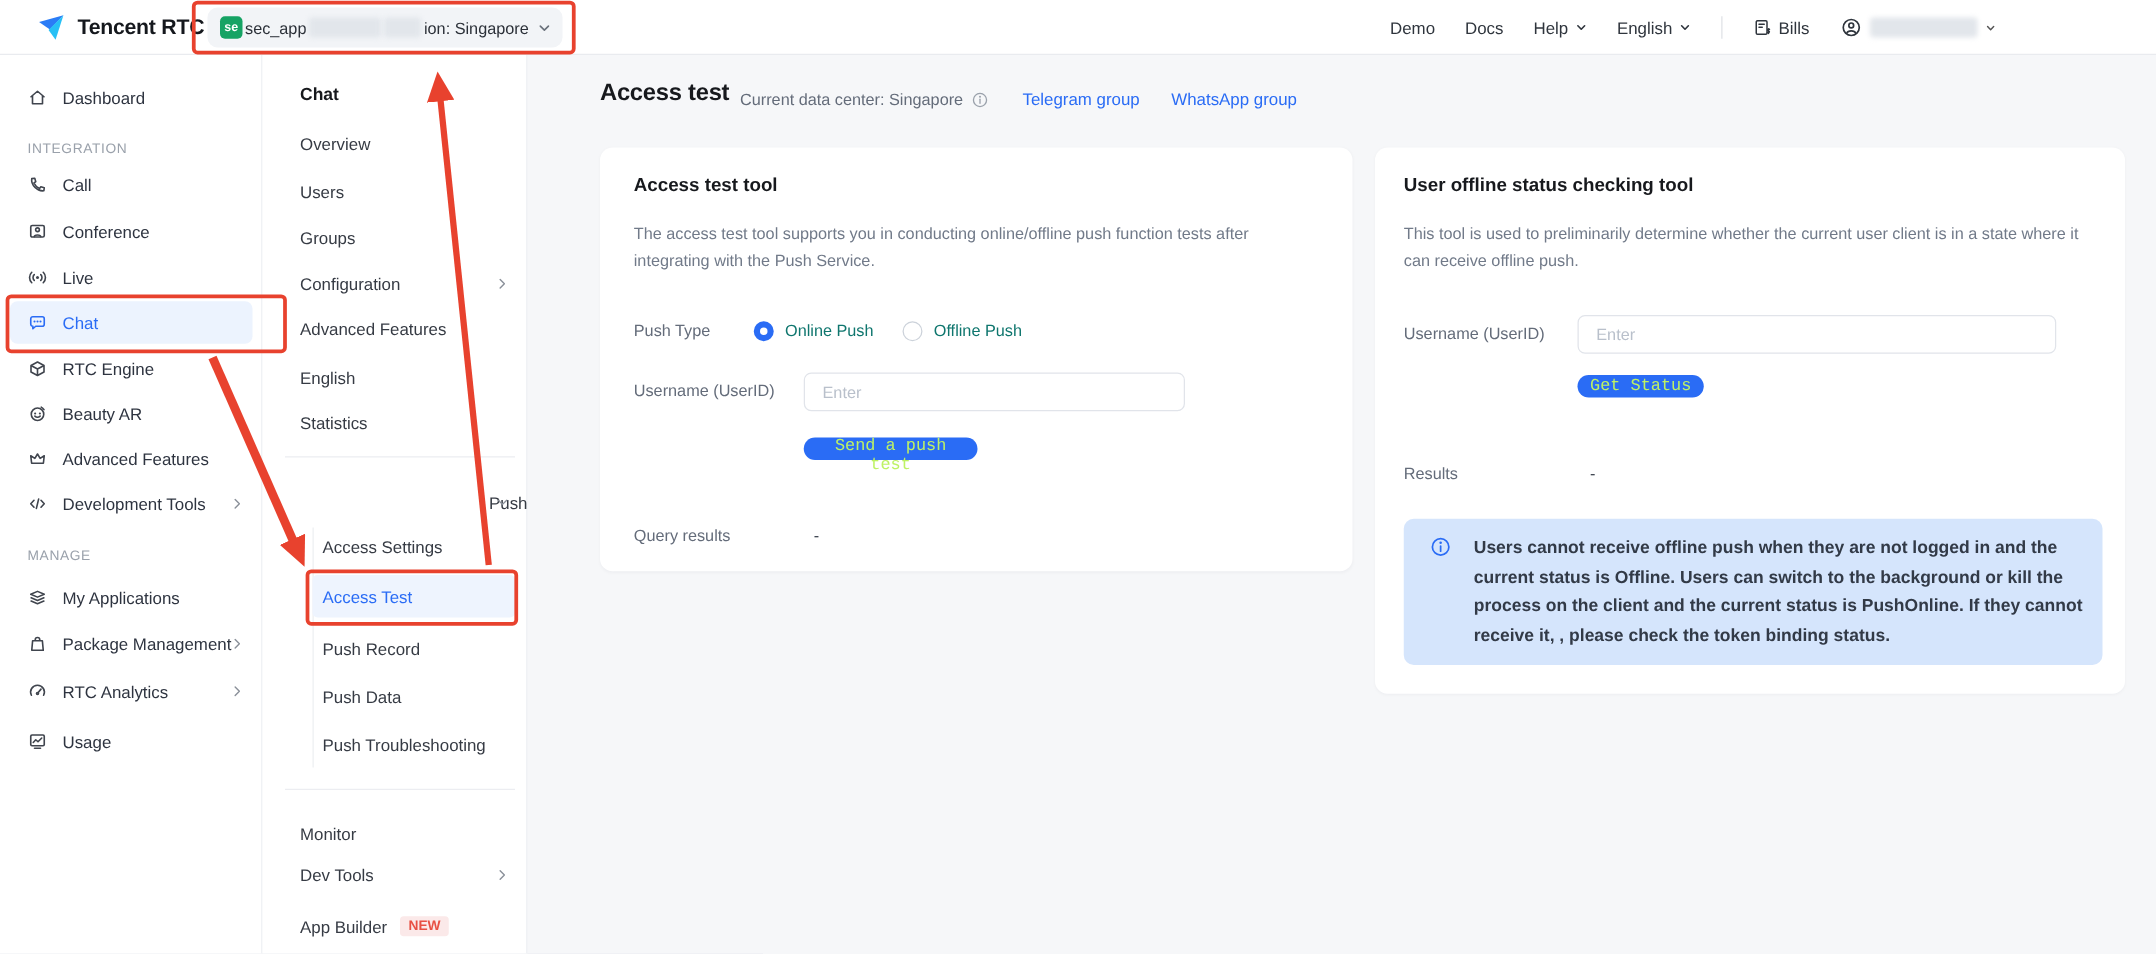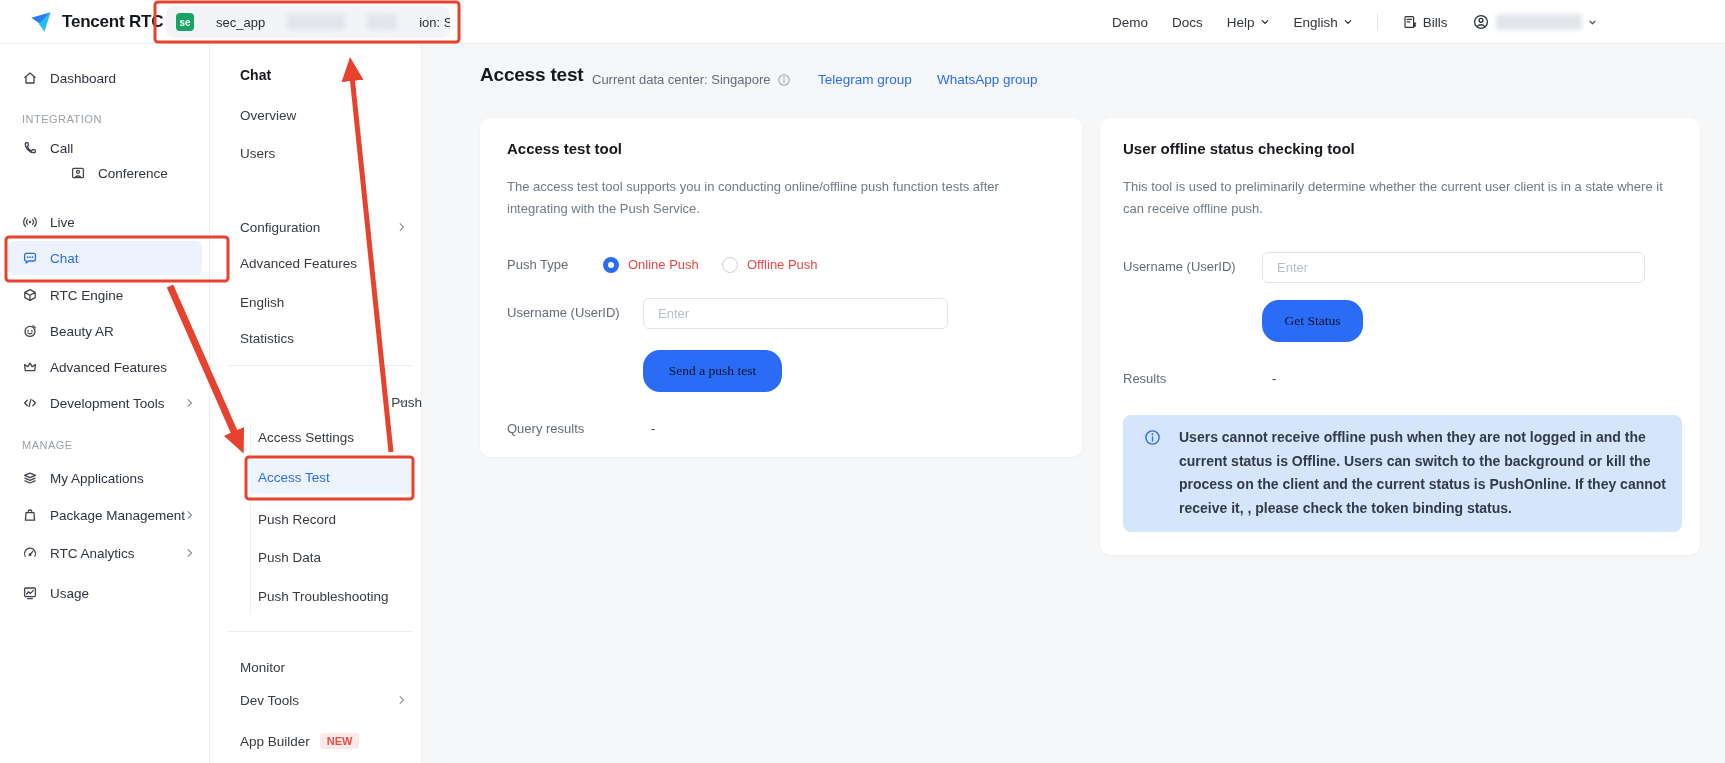--- a/index.html
+++ b/index.html
@@ -4,21 +4,21 @@
 <style>
   * { margin:0; padding:0; box-sizing:border-box; }
   html,body { font-family:"Liberation Sans",sans-serif; background:#e8eaee; }
   .stage { position:relative; width:1725px; height:763px; background:#f6f7f9; overflow:hidden; }
 
   
   .topbar { position:absolute; top:0; left:0; width:1725px; height:44px; background:#fff; border-bottom:1px solid #e9ebef; z-index:5; }
   .logo { position:absolute; left:28px; top:9px; display:flex; align-items:center; gap:8px; }
   .logo-text { font-size:17px; font-weight:700; color:#15181d; letter-spacing:-0.2px; line-height:26px; }
   .app-selector { position:absolute; left:166px; top:6px; width:284px; height:32px; background:#f2f4f7; border-radius:8px;
-      display:flex; align-items:center; gap:22px; padding:0 10px; cursor:pointer; overflow:hidden; }
+      display:flex; align-items:center; gap:2px; padding:0 10px; cursor:pointer; overflow:hidden; }
   .app-badge { width:18px; height:18px; border-radius:4px; background:#16a364; color:#fff; font-size:10px; font-weight:700;
       display:flex; align-items:center; justify-content:center; flex:0 0 auto; }
   .app-name { font-size:13px; color:#2b3038; white-space:nowrap; }
   .blur-chip { background:#e2e6eb; border-radius:3px; filter:blur(2px); flex:0 0 auto; }
   .topnav { position:absolute; left:1112px; top:0; height:44px; display:flex; align-items:center; gap:24px; }
   .topnav-item { font-size:13.5px; color:#2f353d; cursor:pointer; display:flex; align-items:center; gap:5px; white-space:nowrap; }
   .topnav-divider { width:1px; height:18px; background:#e0e2e6; }
   .account { display:flex; align-items:center; gap:6px; cursor:pointer; }
 
   
@@ -47,26 +47,26 @@
   .data-center { position:absolute; left:592px; top:72px; font-size:13px; color:#646c7a; display:flex; align-items:center; gap:6px; }
   .header-link { position:absolute; top:72px; font-size:13.5px; font-weight:500; color:#2a6cf5; cursor:pointer; }
 
   .card { position:absolute; top:118px; background:#fff; border-radius:10px; box-shadow:0 1px 3px rgba(20,30,60,.04); }
   .card h2 { position:absolute; font-size:15px; font-weight:700; color:#17191d; }
   .card .desc { position:absolute; font-size:13px; line-height:22px; color:#717a89; }
   .field-label { position:absolute; font-size:13px; color:#646c7a; }
   .text-input { position:absolute; height:31px; border:1px solid #e1e4ea; border-radius:6px; background:#fff;
       font-size:13px; color:#333; padding:0 14px; font-family:"Liberation Sans",sans-serif; outline:none; }
   .text-input::placeholder { color:#b9c0cb; }
-  .btn-primary { position:absolute; height:42px; background:#2a6cf5; color:#0f172a; border:none; border-radius:17px;
-      font-size:13.5px; font-weight:500; font-family:Liberation Serif, serif; cursor:pointer; padding:0 10px; }
+  .btn-primary { position:absolute; height:18px; background:#2a6cf5; color:#bef264; border:none; border-radius:17px;
+      font-size:13.5px; font-weight:500; font-family:Liberation Mono, monospace; cursor:pointer; padding:0 10px; }
   .radio { position:absolute; width:16px; height:16px; border-radius:50%; background:#fff; cursor:pointer; }
   .radio.on { border:5px solid #2a6cf5; }
   .radio.off { border:1.5px solid #ccd2da; }
-  .radio-label { position:absolute; font-size:13px; color:#ef4444; cursor:pointer; }
+  .radio-label { position:absolute; font-size:13px; color:#0f766e; cursor:pointer; }
   .result-dash { position:absolute; font-size:13px; color:#3a414d; }
 
   .info-box { position:absolute; left:23px; top:297px; width:559px; height:117px; background:#d5e5fc; border-radius:8px; }
   .info-box .note { position:absolute; left:56px; top:11px; width:488px; font-size:14px; font-weight:700;
       line-height:23.5px; color:#323a47; }
   .info-box .i-icon { position:absolute; left:21px; top:14px; display:flex; }
 
   
   .annotations { position:absolute; inset:0; z-index:60; pointer-events:none; }
 </style>
@@ -150,21 +150,21 @@
     <div class="side-header" style="top:69px;">INTEGRATION</div>
 
     <div class="side-row" style="top:87px;">
       <span class="icon">
           <svg viewBox="0 0 16 16" width="16" height="16" fill="none" stroke="#40454e" stroke-width="1.3" stroke-linecap="round" stroke-linejoin="round">
             <path d="M3.4 2.9 C2.6 8 8 13.4 13.1 12.6 L13.4 10.2 L10.7 9.4 L9.6 10.8 C7.6 9.9 6.1 8.4 5.2 6.4 L6.6 5.3 L5.8 2.6 Z"></path>
           </svg>
         </span>
       <span>Call</span>
     </div>
-    <div class="side-row" style="top:112px;margin-left:48px;">
+    <div class="side-row" style="top:124px;">
       <span class="icon">
           <svg viewBox="0 0 16 16" width="16" height="16" fill="none" stroke="#40454e" stroke-width="1.3" stroke-linecap="round" stroke-linejoin="round">
             <rect x="2.6" y="3.4" width="10.8" height="9.2" rx="1.2"></rect>
             <circle cx="8" cy="6.8" r="1.5"></circle>
             <path d="M5.4 12.4 C5.4 10.5 10.6 10.5 10.6 12.4"></path>
           </svg>
         </span>
       <span>Conference</span>
     </div>
     <div class="side-row" style="top:161px;">
@@ -279,20 +279,23 @@
   <aside class="submenu">
     <div class="sub-row header" style="top:14px;">
         <span>Chat</span>
       </div>
 
     <div class="sub-row" style="top:54px;">
         <span>Overview</span>
       </div>
     <div class="sub-row" style="top:92px;">
         <span>Users</span>
+      </div>
+    <div class="sub-row" style="top:129px;">
+        <span>Groups</span>
       </div>
     <div class="sub-row" style="top:166px;">
       <span>Configuration</span>
       <span class="sub-chevron">
           <svg viewBox="0 0 16 16" width="12" height="12" fill="none" stroke="#8a9099" stroke-width="1.5" stroke-linecap="round" stroke-linejoin="round">
             <path d="M5.5 3.5 L10 8 L5.5 12.5"></path>
           </svg>
         </span>
     </div>
     <div class="sub-row" style="top:202px;">

